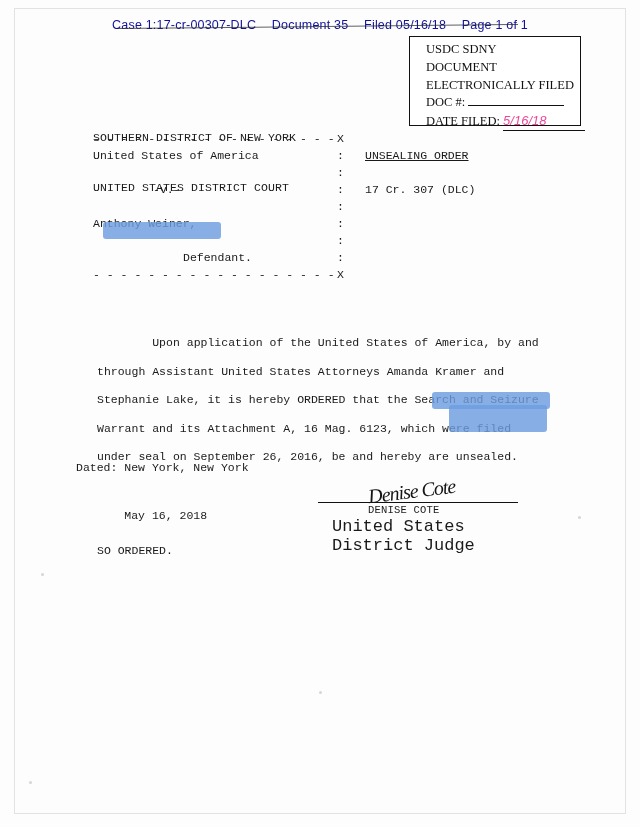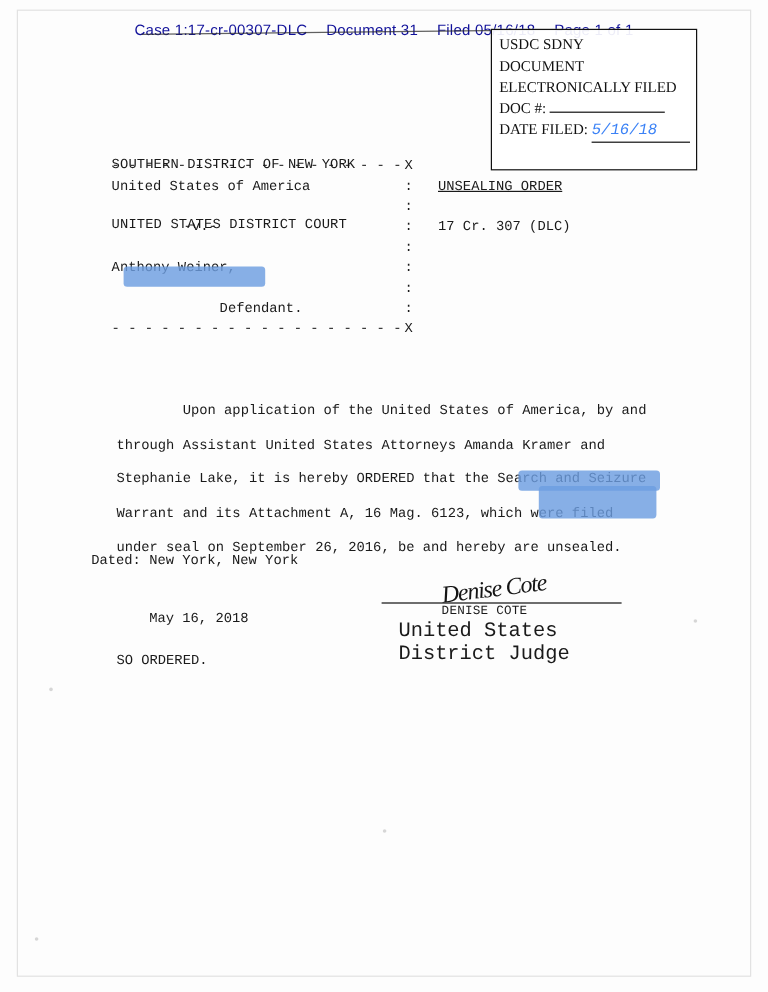--- a/index.html
+++ b/index.html
@@ -53,40 +53,40 @@
     width: 400px;
     height: 1px;
     background: #2b2b2b;
     opacity: 0.75;
     transform: rotate(-0.6deg);
   }
   
   .stamp {
     position: absolute;
     left: 409px;
-    top: 24px;
+    top: 36px;
     width: 172px;
-    height: 118px;
+    height: 90px;
     border: 1.5px solid #111;
     background: rgba(255,255,255,0.92);
     box-sizing: border-box;
-    padding: 4px 6px;
+    padding: 4px 16px;
     font-family: "Liberation Serif", serif;
     font-size: 12.5px;
     line-height: 1.42;
     color: #111;
   }
   .stamp div { white-space: nowrap; }
   .stamp .ul { display: inline-block; border-bottom: 1px solid #111; min-width: 96px; }
   .stamp .ul2 { display: inline-block; border-bottom: 1px solid #111; min-width: 82px; }
   .hand {
-    font-family: Liberation Mono, monospace;
+    font-family: Liberation Sans, sans-serif;
     font-style: italic;
     font-size: 13px;
-    color: #3b82f6;
+    color: #ec4899;
   }
   .court {
     position: absolute;
     left: 93px;
     top: 97px;
     font-size: 11.5px;
     line-height: 1.45;
     letter-spacing: 0.1px;
     white-space: pre;
   }
@@ -202,21 +202,21 @@
 </style>
 </head>
 <body>
 
 <div class="page">
 
   <div class="page-edge"></div>
 
   <div class="ecf-header">
     <span>Case 1:17-cr-00307-DLC</span>
-    <span>Document 31</span>
+    <span>Document 35</span>
     <span>Filed 05/16/18</span>
     <span>Page 1 of 1</span>
   </div>
   <div class="strike"></div>
 
   <div class="stamp">
     <div>USDC SDNY</div>
     <div>DOCUMENT</div>
     <div>ELECTRONICALLY FILED</div>
     <div>

